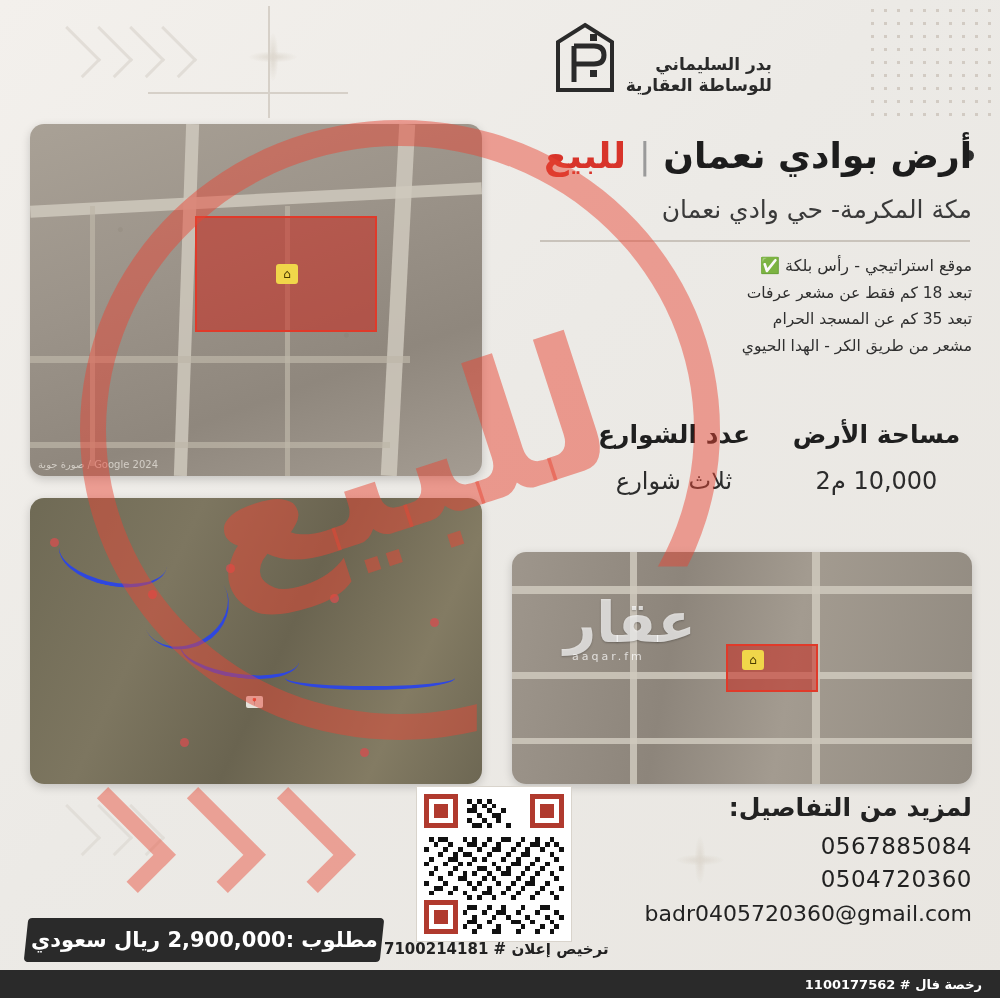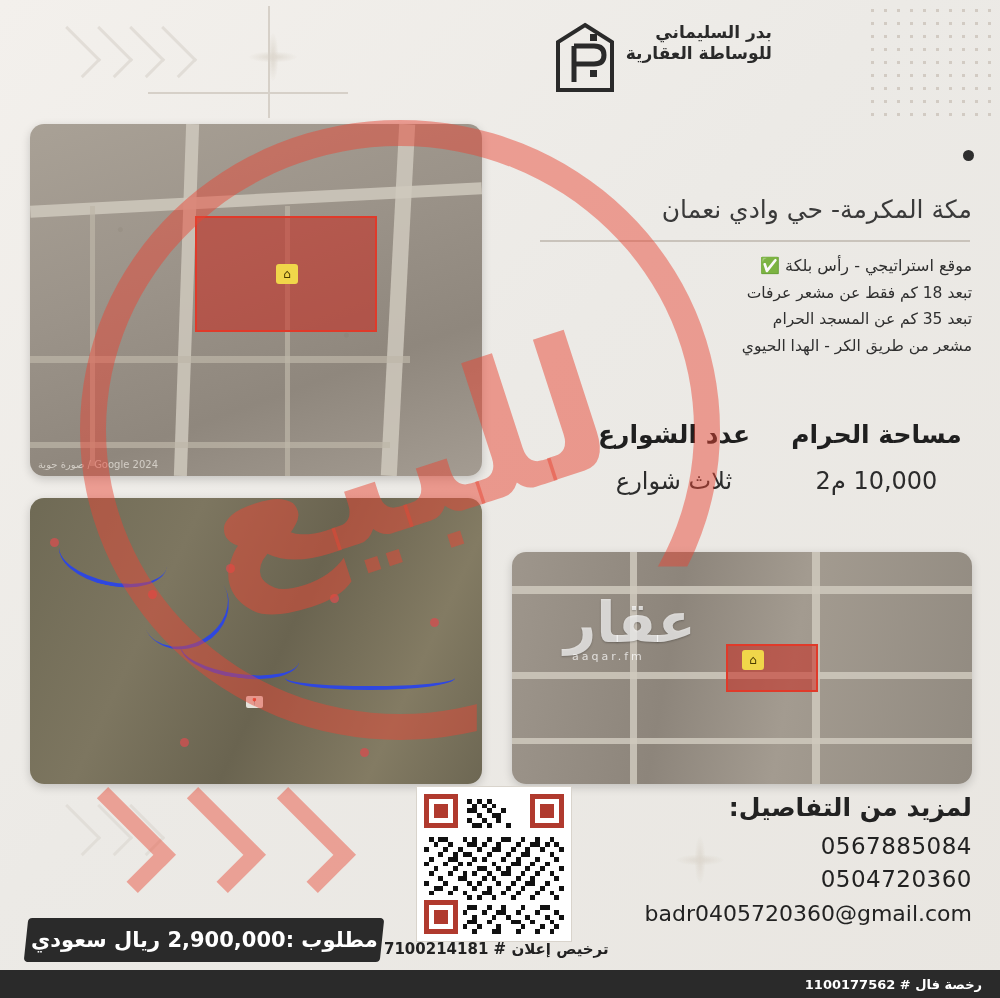--- a/index.html
+++ b/index.html
@@ -38,21 +38,21 @@
     background-image: radial-gradient(#cdc6bd 1.6px, transparent 1.7px);
     background-size: 13px 13px;
     opacity: .85;
   }
   .thinline { position: absolute; background: #d6d0c8; }
   .bigdot { position:absolute; width: 11px; height: 11px; border-radius:50%; background:#2e2e2e; }
 
   
   .logo-wrap {
     position: absolute; top: 22px; right: 228px;
-    display: flex; align-items: flex-start; gap: 10px; direction: rtl;
+    display: flex; align-items: flex-end; gap: 10px; direction: rtl;
   }
   .logo-mark { width: 62px; height: 74px; }
   .logo-text { text-align: right; line-height: 1.25; }
   .logo-text .l1 { font-size: 17px; font-weight: bold; color: #2a2a2a; }
   .logo-text .l2 { font-size: 17px; font-weight: bold; color: #2a2a2a; }
 
   
   .headline {
     position: absolute; top: 135px; right: 28px; width: 700px;
     text-align: right; direction: rtl;
@@ -248,33 +248,38 @@
       <div class="l2">للوساطة العقارية</div>
     </div>
     <svg class="logo-mark" viewBox="0 0 62 74">
       <path d="M31 3 L58 20 L58 68 L4 68 L4 20 Z" fill="none" stroke="#2a2a2a" stroke-width="4"></path>
       <path d="M20 24 L20 60 M20 24 L40 24 Q50 24 50 33 Q50 42 40 42 L20 42" fill="none" stroke="#2a2a2a" stroke-width="5"></path>
       <rect x="36" y="12" width="7" height="7" fill="#2a2a2a"></rect>
       <rect x="36" y="48" width="7" height="7" fill="#2a2a2a"></rect>
     </svg>
   </div>
 
+  <div class="headline">
+    <span>أرض بوادي نعمان</span>
+    <span class="sep">|</span>
+    <span class="forsale">للبيع</span>
+  </div>
   <div class="subhead">مكة المكرمة- حي وادي نعمان</div>
   <div class="rule"></div>
 
   <ul class="bullets">
     <li class="b1">موقع استراتيجي - رأس بلكة ✅</li>
     <li>تبعد 18 كم فقط عن مشعر عرفات</li>
     <li>تبعد 35 كم عن المسجد الحرام</li>
     <li>مشعر من طريق الكر - الهدا الحيوي</li>
   </ul>
 
   <div class="specs">
     <div class="spec-col c1">
-      <div class="spec-h">مساحة الحرام</div>
+      <div class="spec-h">مساحة الأرض</div>
       <div class="spec-v">10,000 م2</div>
     </div>
     <div class="spec-col c3">
       <div class="spec-h">عدد الشوارع</div>
       <div class="spec-v">ثلاث شوارع</div>
     </div>
   </div>
 
   <div class="photo" id="photo-top">
     <div class="sat"></div>

